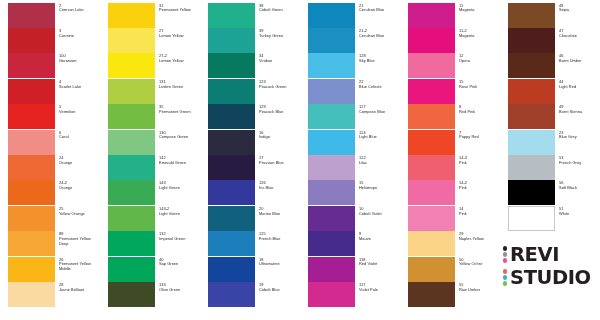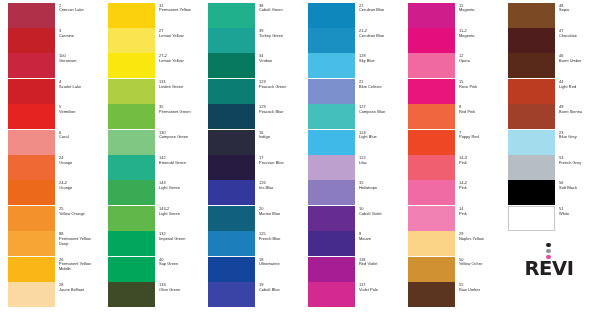--- a/index.html
+++ b/index.html
@@ -67,21 +67,20 @@
     left: 501px;
     top: 243px;
     width: 96px;
     height: 72px;
   }
   .logo-line {
     position: relative;
     height: 23px;
     display: flex;
     align-items: center;
-    flex-direction: column;
   }
   .logo-dots {
     width: 8px;
     display: flex;
     flex-direction: column;
     justify-content: center;
     align-items: center;
     gap: 1.6px;
     margin-right: 1px;
   }
@@ -603,14 +602,22 @@
 
   <div id="logo">
       <div class="logo-line">
         <div class="logo-dots">
           <span class="logo-dot" style="background: rgb(35, 31, 32);"></span>
           <span class="logo-dot" style="background: rgb(142, 147, 150);"></span>
           <span class="logo-dot" style="background: rgb(238, 74, 160);"></span>
         </div>
         <span class="logo-word">REVI</span>
       </div>
+      <div class="logo-line">
+        <div class="logo-dots">
+          <span class="logo-dot" style="background: rgb(240, 96, 95);"></span>
+          <span class="logo-dot" style="background: rgb(47, 184, 192);"></span>
+          <span class="logo-dot" style="background: rgb(114, 194, 75);"></span>
+        </div>
+        <span class="logo-word">STUDIO</span>
+      </div>
     </div>
 </div>
 
 </body></html>

